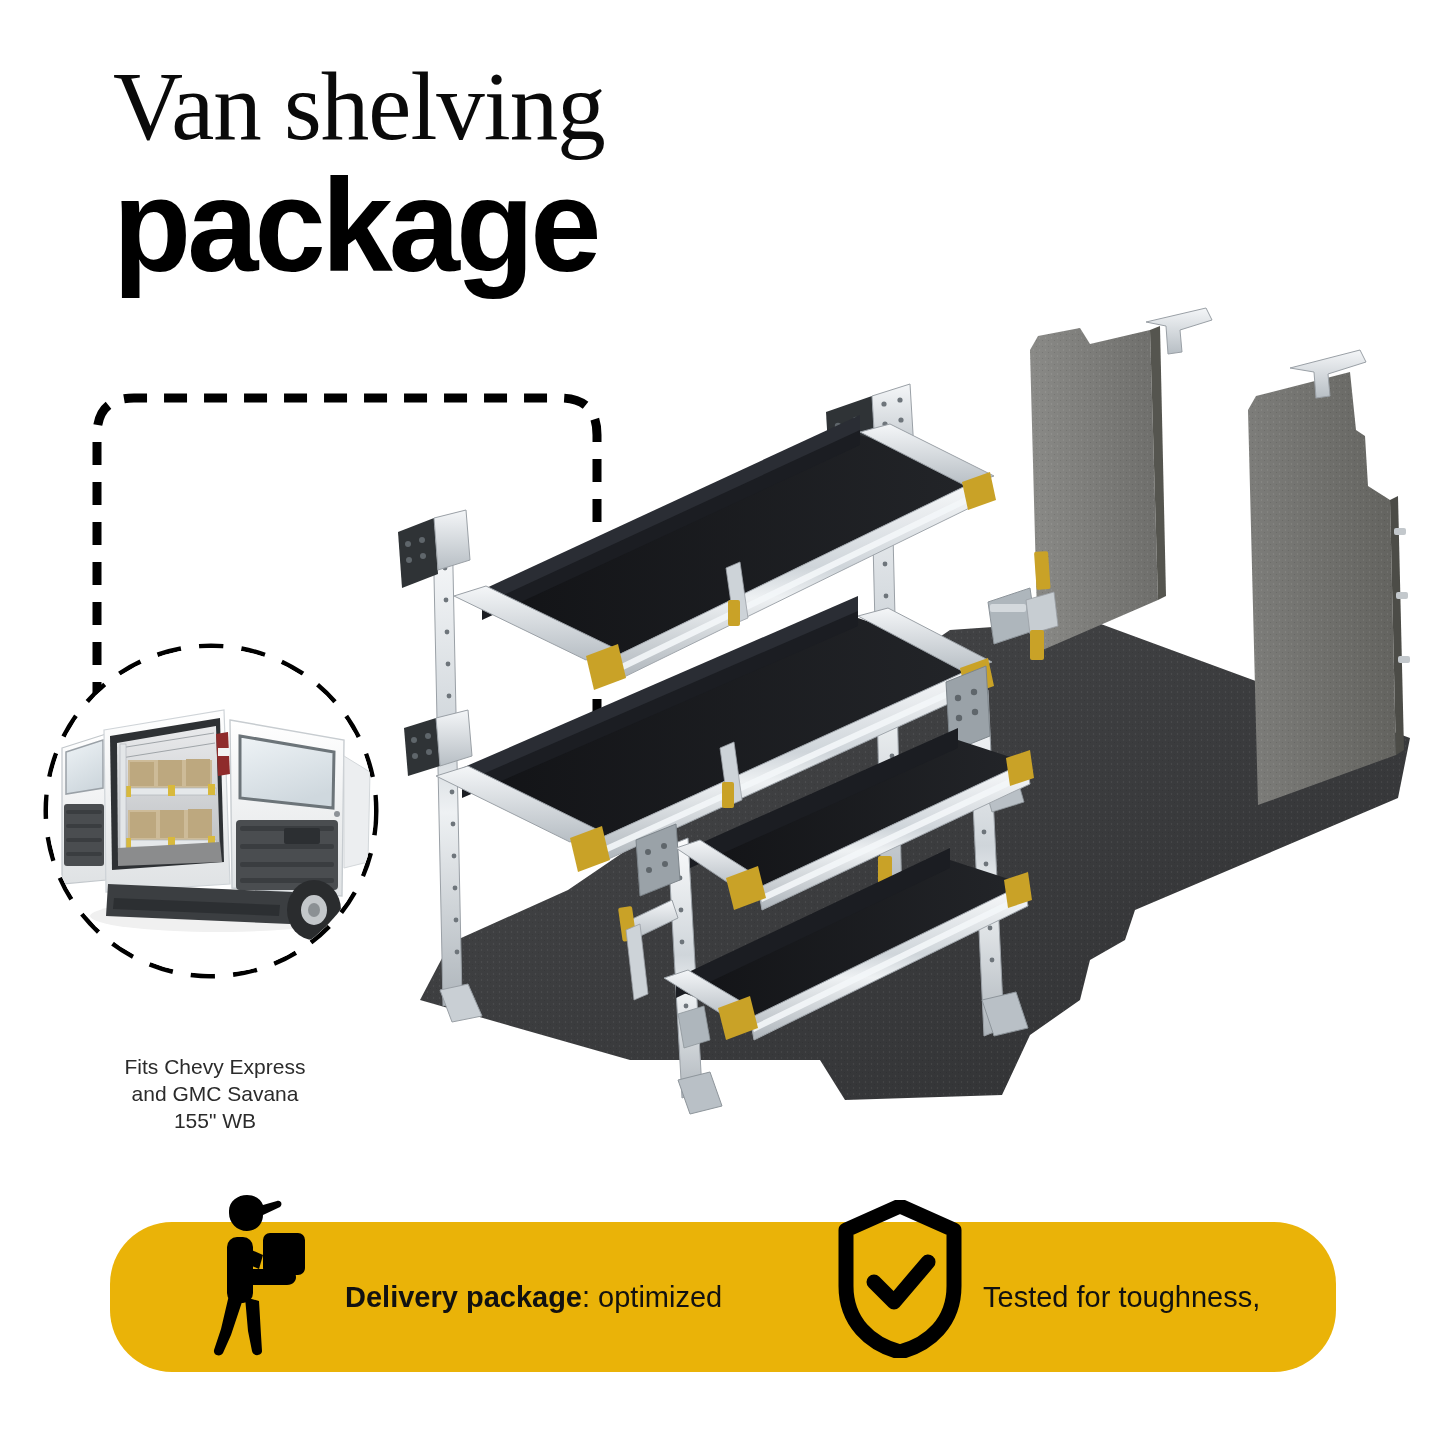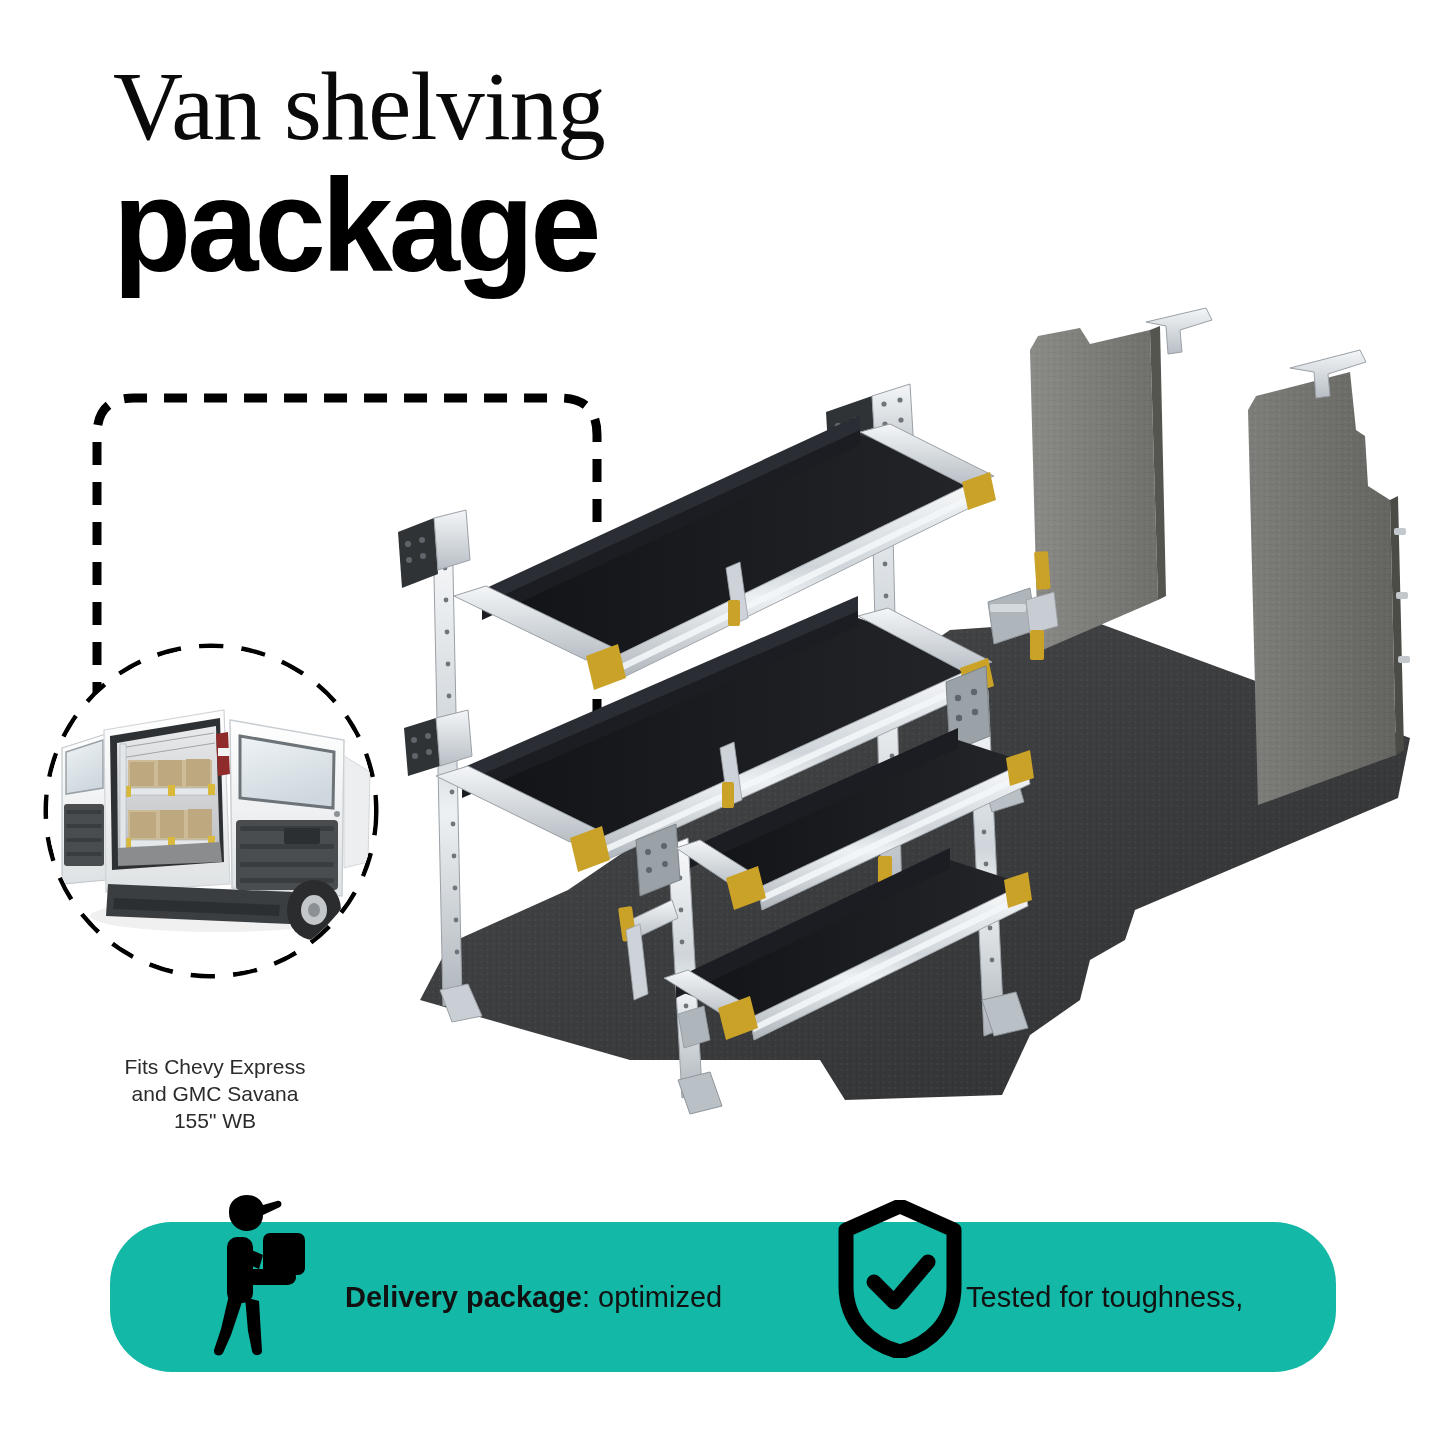--- a/index.html
+++ b/index.html
@@ -44,25 +44,25 @@
     color:#2b2b2b; font-weight:400;margin-top:36px;
   }
 
   
   #product-render { position:absolute; left:390px; top:300px; width:1040px; height:830px; }
 
   
   #feature-banner {
     position:absolute; left:110px; top:1222px;
     width:1226px; height:150px;
-    background:#14b8a6; border-radius:62px;
+    background:#eab308; border-radius:62px;
   }
   .feature { position:absolute; top:0; height:150px; display:flex; align-items:center; }
   #feature-delivery { left:95px; }
-  #feature-tested  { left:708px; }
+  #feature-tested  { left:725px; }
   .feature-icon { position:relative; flex:0 0 auto; }
   .feature-text {
     font-size:29px; line-height:1.32; color:#111111;
     margin-left:22px; white-space:nowrap;
   }
   .feature-text b { font-weight:bold; }
   
   #icon-courier { position:absolute; left:205px; top:1195px; width:120px; height:162px; }
   #icon-shield  { position:absolute; left:836px; top:1200px; width:128px; height:158px; }
 </style>

